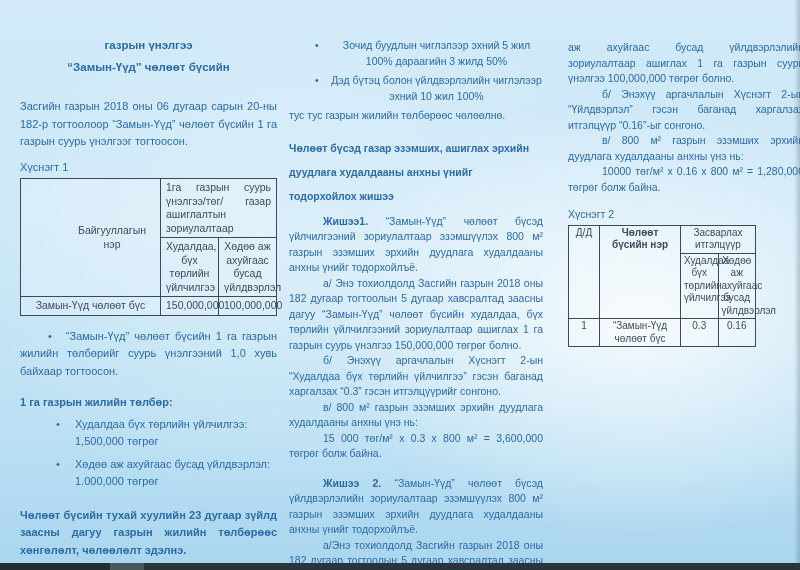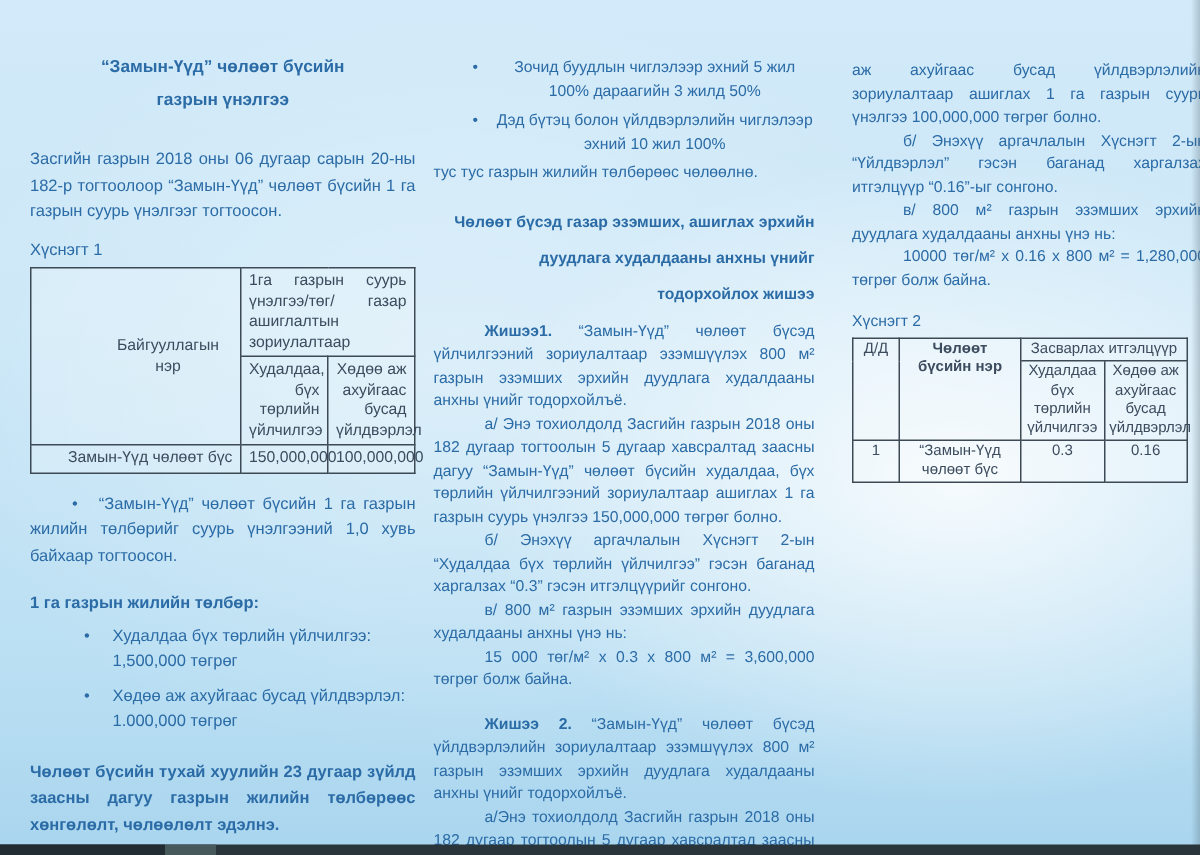--- a/index.html
+++ b/index.html
@@ -23,57 +23,57 @@
   p { margin:0; }
   .just { text-align:justify; }
   .bold { font-weight:bold; }
   .indent { text-indent:34px; }
 
   .title { margin-top:34px; margin-bottom:12px; text-align:center; font-weight:bold; font-size:11.5px; line-height:22px; }
 
   .tbl-label { margin-top:8px; margin-bottom:2px; }
 
   table { border-collapse:collapse; color:#3c4c5e; background:rgba(255,255,255,0.22); }
-  td { border:1px solid #3d4a55; padding:2px 5px; vertical-align:top; text-align:right; }
+  td { border:1px solid #3d4a55; padding:2px 5px; vertical-align:top; text-align:center; }
   .t1 { width:100%; font-size:10.5px; line-height:13.5px; table-layout:fixed; }
   .t1 .c1 { width:86px;padding-left:48px; } .t1 .c2 { width:84px; } .t1 .c3 { width:77px; }
   .t1 .org { text-align:center; vertical-align:middle; }
-  .t2 { width:224px; font-size:10px; line-height:12.5px; table-layout:fixed; }
+  .t2 { width:188px; font-size:10px; line-height:12.5px; table-layout:fixed; }
   .t2 td { text-align:center; vertical-align:top; padding:1px 3px; }
   .t2 .cn { width:24px; } .t2 .cb { width:74px;font-weight:bold; } .t2 .ct { width:56px; } .t2 .ci { width:60px; }
 
   
   .bpara::before { content:"•"; padding-left:28px; padding-right:14px; }
 
   
   ul.hang { margin:4px 0 0 0; padding:0 0 0 36px; list-style:none; }
   ul.hang li { position:relative; padding-left:19px; margin-bottom:5px; }
   ul.hang li::before { content:"•"; position:absolute; left:0; }
   .col2 ul.hang { padding-left:26px;text-align:center; }
   .col2 ul.hang li { padding-left:15px; margin-bottom:4px; }
 
-  .mid-head { margin-top:12px; margin-bottom:6px; text-align:right; font-weight:bold; line-height:24px; }
+  .mid-head { margin-top:12px; margin-bottom:6px; text-align:left; font-weight:bold; line-height:24px; }
 
   .mt8 { margin-top:20px; } .mt12 { margin-top:12px; } .mt14 { margin-top:14px; } .mt16 { margin-top:16px; }
 
   .footer { position:absolute; left:0; bottom:0; width:800px; height:7px; background:#29343b; }
   .footer .seg  { position:absolute; top:0; left:110px; width:34px; height:7px; background:#48595c; }
   .footer .seg2 { position:absolute; top:0; left:0; width:110px; height:7px; background:#222d33; }
   .right-edge { position:absolute; top:0; right:0; width:6px; height:570px;
     background:linear-gradient(90deg, rgba(0,0,0,0), rgba(70,88,98,0.28)); }
 </style>
 </head>
 <body>
 
 <div class="page">
 
   <div class="col col1">
     <div class="title">
+      <div>газрын үнэлгээ</div>
       <div>“Замын-Үүд” чөлөөт бүсийн</div>
-      <div>газрын үнэлгээ</div>
     </div>
     <p class="just mt8">Засгийн газрын 2018 оны 06 дугаар сарын 20-ны 182-р тогтоолоор “Замын-Үүд” чөлөөт бүсийн 1 га газрын суурь үнэлгээг тогтоосон.</p>
     <div class="tbl-label">Хүснэгт 1</div>
     <table class="t1">
       <tbody>
           <tr>
         <td class="c1 org" rowspan="2">Байгууллагын нэр</td>
         <td class="just" colspan="2">1га газрын суурь үнэлгээ/төг/ газар ашиглалтын зориулалтаар</td>
       </tr>
       <tr>

